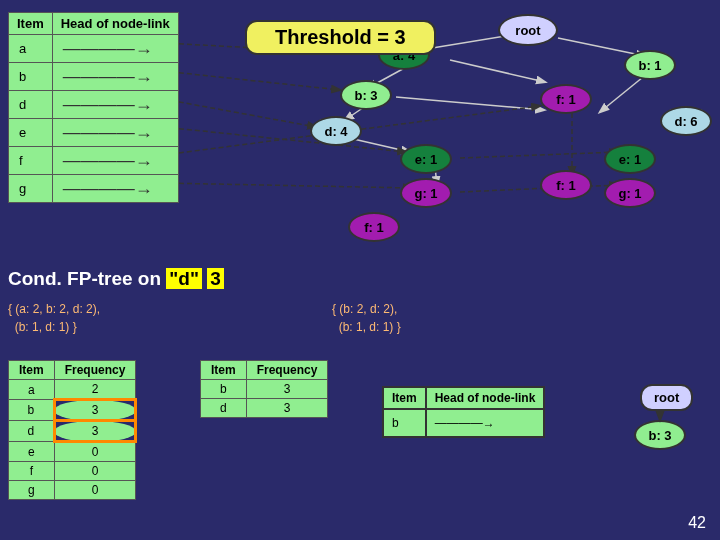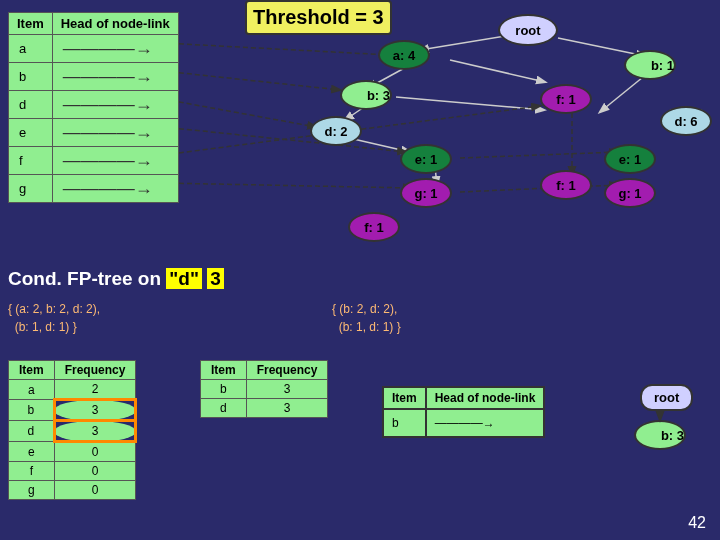--- a/index.html
+++ b/index.html
@@ -16,26 +16,26 @@
     .main-container {
       position: absolute;
       top: 0; left: 0;
       width: 720px;
       height: 540px;
     }
 
     
     .threshold-box {
       position: absolute;
-      top: 0;
+      top: 20px;
       left: 245px;
       background: #f0f060;
       border: 2px solid #333;
-      border-radius: 4px;
-      padding: 4px 6px;
+      border-radius: 12px;
+      padding: 4px 28px;
       font-size: 20px;
       font-weight: bold;
       color: #000;
       z-index: 10;
     }
 
     
     .item-table {
       position: absolute;
       top: 12px;
@@ -84,21 +84,21 @@
     .node-root {
       background: #d0d0ff;
       width: 60px; height: 32px;
     }
     .node-yellow {
       background: #15803d;
       width: 52px; height: 30px;
     }
     .node-green {
       background: #90ee90;
-      width: 52px; height: 30px; justify-content: flex-end;
+      width: 52px; height: 30px;
     }
     .node-white {
       background: #a21caf;
       width: 52px; height: 30px;
     }
     .node-blue {
       background: #add8e6;
       width: 52px; height: 30px;
     }
 
@@ -314,21 +314,21 @@
 
   <div class="node node-white" style="top:84px; left:540px;">
     <span>f: 1</span>
   </div>
 
   <div class="node node-blue" style="top:106px; left:660px;">
     <span>d: 6</span>
   </div>
 
   <div class="node node-blue" style="top:116px; left:310px;">
-    <span>d: 2</span>
+    <span>d: 4</span>
   </div>
 
   <div class="node node-yellow" style="top:144px; left:400px;">
     <span>e: 1</span>
   </div>
 
   <div class="node node-white" style="top:178px; left:400px;">
     <span>g: 1</span>
   </div>
 

